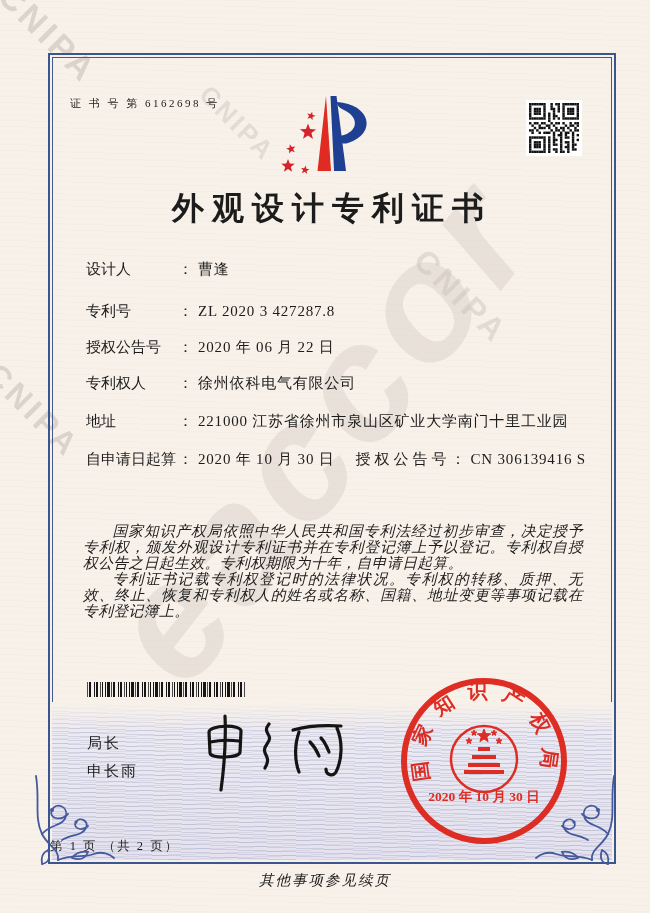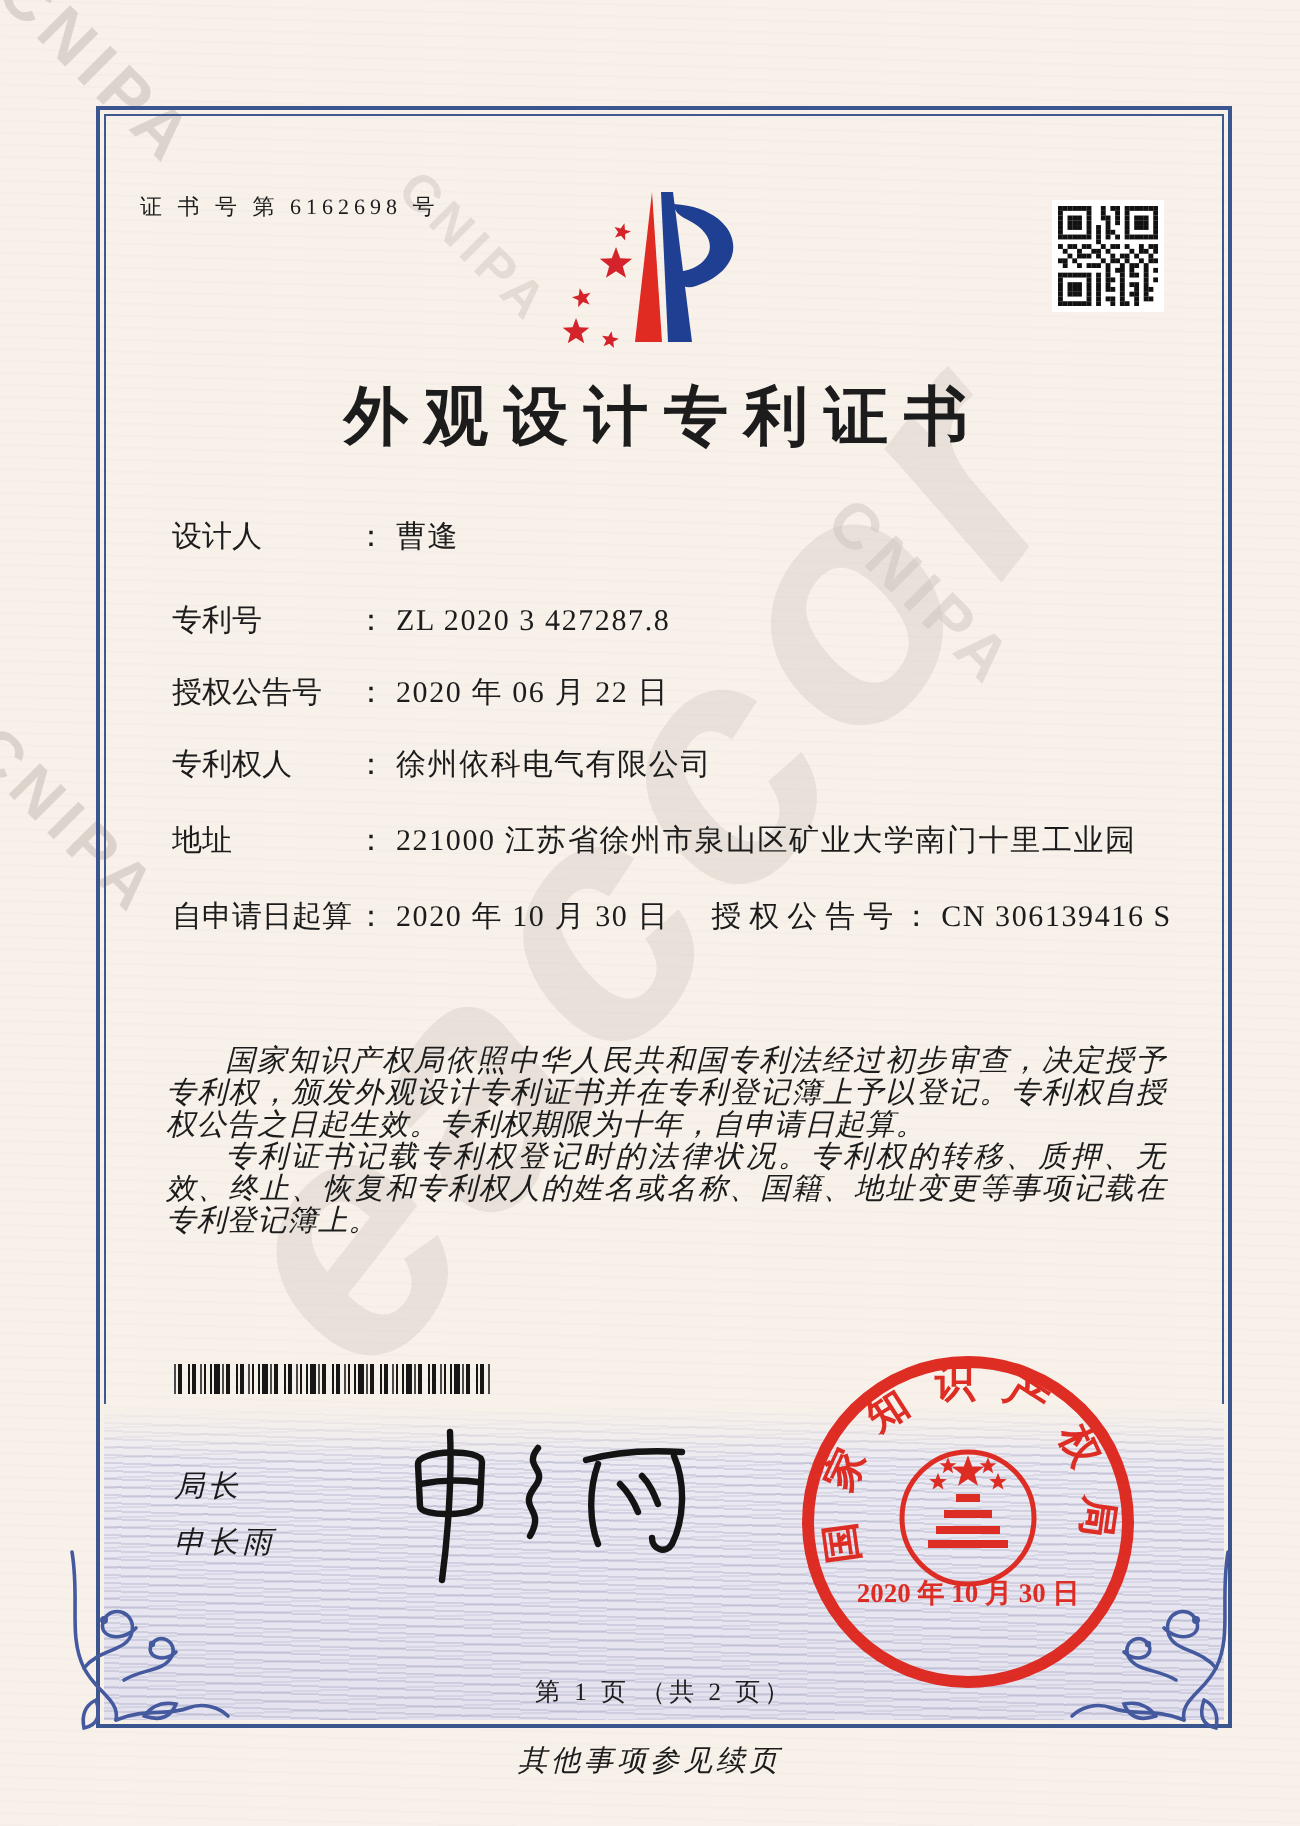--- a/index.html
+++ b/index.html
@@ -47,25 +47,25 @@
   .val{margin-left:5px;letter-spacing:.8px;}
   .grant-no{margin-left:21px;}
   .grant-no .lbl2{letter-spacing:4px;}
   
   .body-text{position:absolute;left:33px;top:468px;width:500px;z-index:4;
              font-size:14.8px;font-style:italic;letter-spacing:.4px;line-height:16px;}
   .body-text p{margin:0;text-indent:2em;text-align:justify;}
   
   .barcode{position:absolute;left:37px;top:627px;width:158px;height:15px;z-index:4;}
   .signer{position:absolute;left:37px;top:679px;z-index:7;
-          font-family:"Liberation Sans",sans-serif;font-size:15px;letter-spacing:2px;color:#1a1a1a;font-style:italic;}
+          font-family:"Liberation Sans",sans-serif;font-size:15px;letter-spacing:2px;color:#1a1a1a;}
   .signer div{margin-bottom:9px;}
   .signature{position:absolute;left:143px;top:655px;width:170px;height:90px;z-index:7;}
   .seal{position:absolute;left:348px;top:620px;width:172px;height:172px;z-index:7;opacity:.94;}
-  .page-num{position:absolute;left:0;top:783px;width:100%;text-align:center;
+  .page-num{position:absolute;left:0;top:783px;width:100%;text-align:left;
             font-size:12.5px;letter-spacing:2px;z-index:7;}
   
   .continuation{position:absolute;left:0;top:871px;width:100%;text-align:center;z-index:3;
                 font-size:14.5px;font-style:italic;letter-spacing:2px;}
 </style>
 </head>
 <body>
 
 <div class="page">
 

